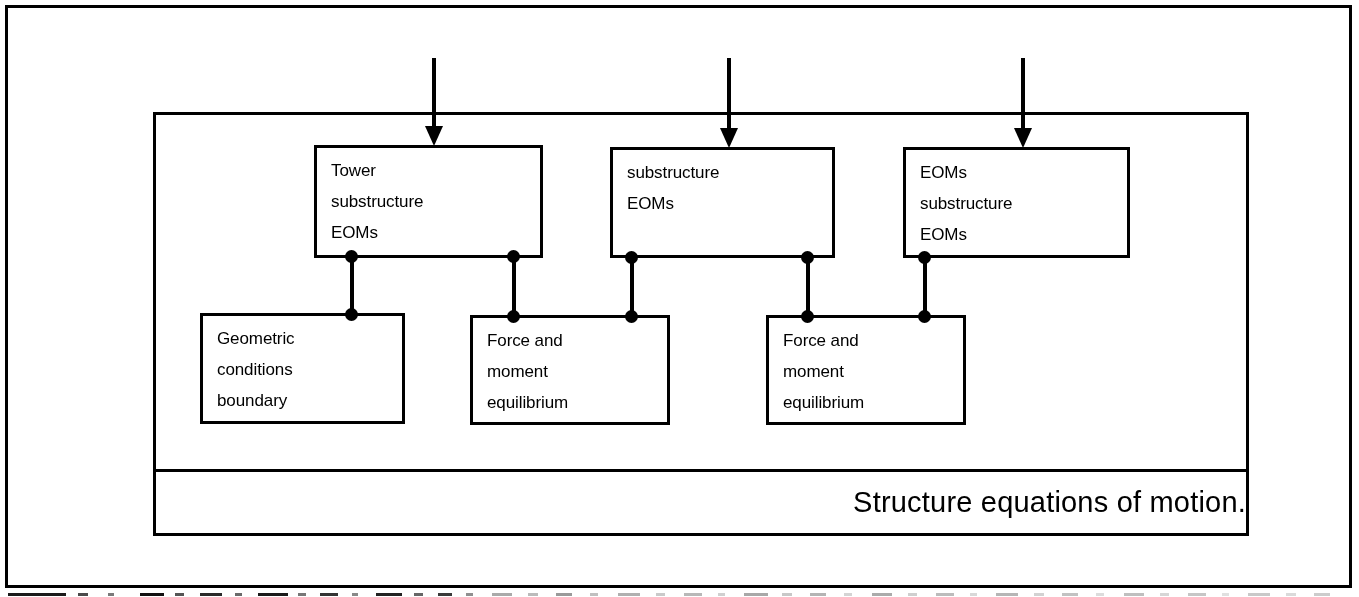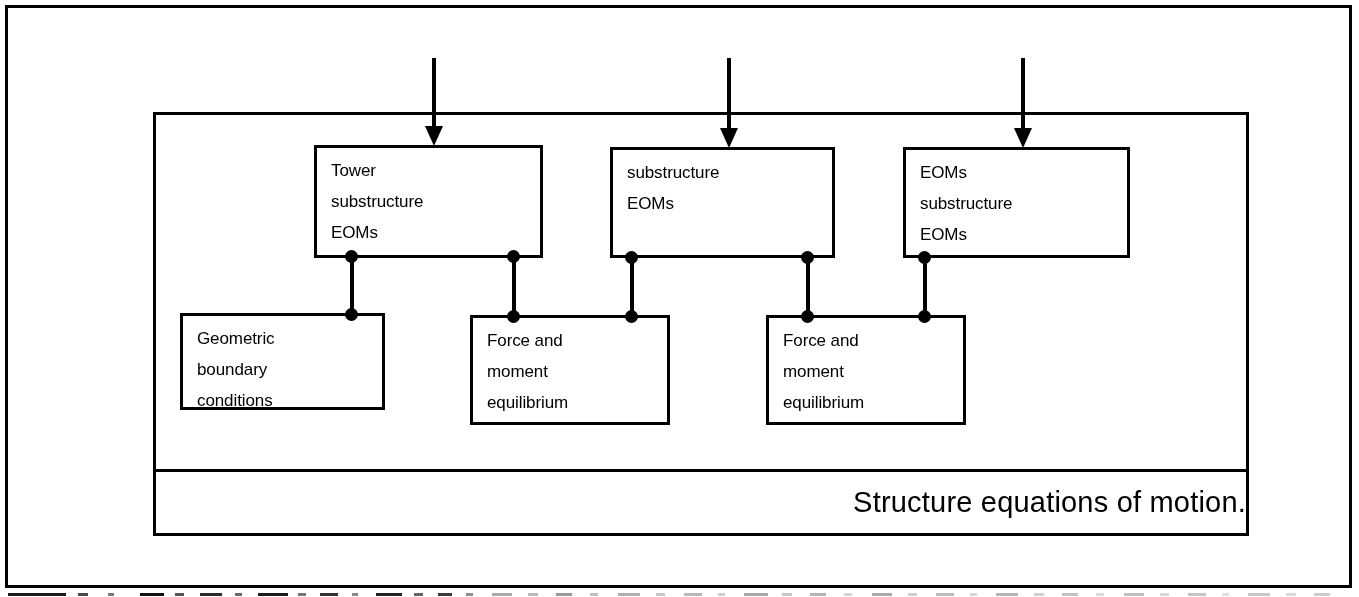--- a/index.html
+++ b/index.html
@@ -182,24 +182,24 @@
     <span class="line">substructure</span>
     <span class="line">EOMs</span>
   </div>
 
   <div class="dbox" style="left:903px; top:147px; width:227px; height:111px;">
     <span class="line">EOMs</span>
     <span class="line">substructure</span>
     <span class="line">EOMs</span>
   </div>
 
-  <div class="dbox" style="left:180px; top:313px; width:205px; height:97px;">
+  <div class="dbox" style="left:200px; top:313px; width:205px; height:111px;">
     <span class="line">Geometric</span>
+    <span class="line">conditions</span>
     <span class="line">boundary</span>
-    <span class="line">conditions</span>
   </div>
 
   <div class="dbox" style="left:470px; top:315px; width:200px; height:110px;">
     <span class="line">Force and</span>
     <span class="line">moment</span>
     <span class="line">equilibrium</span>
   </div>
 
   <div class="dbox" style="left:766px; top:315px; width:200px; height:110px;">
     <span class="line">Force and</span>

